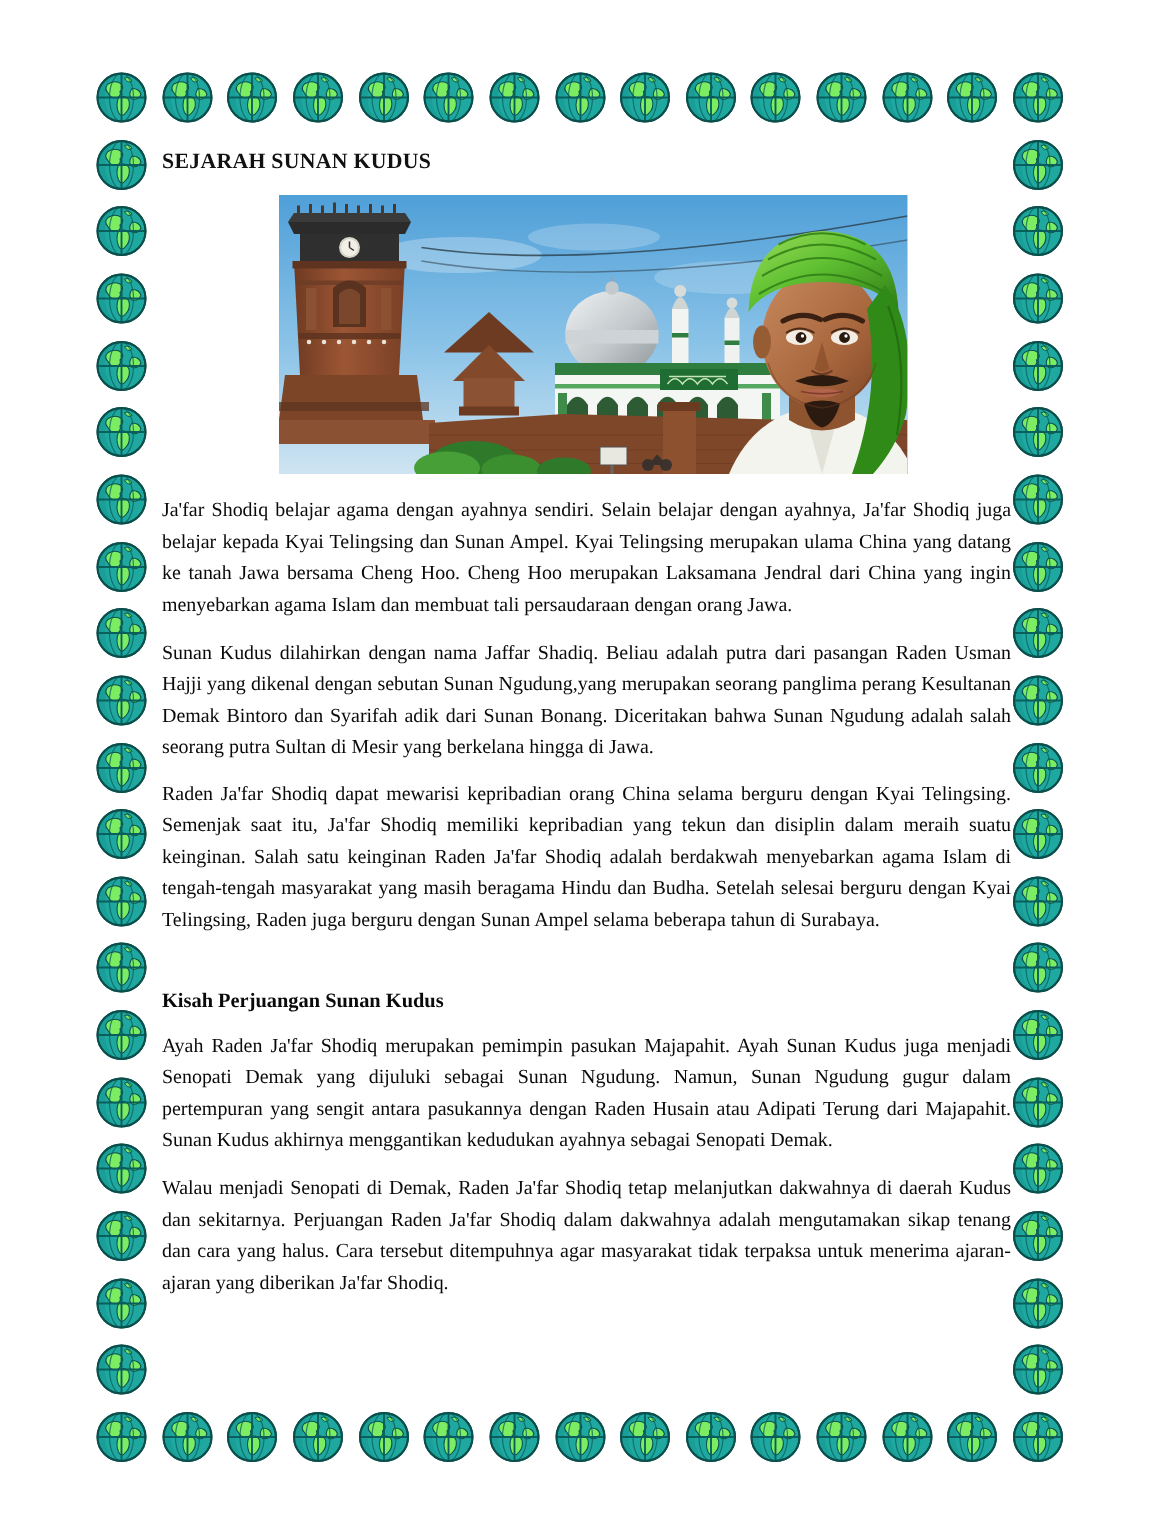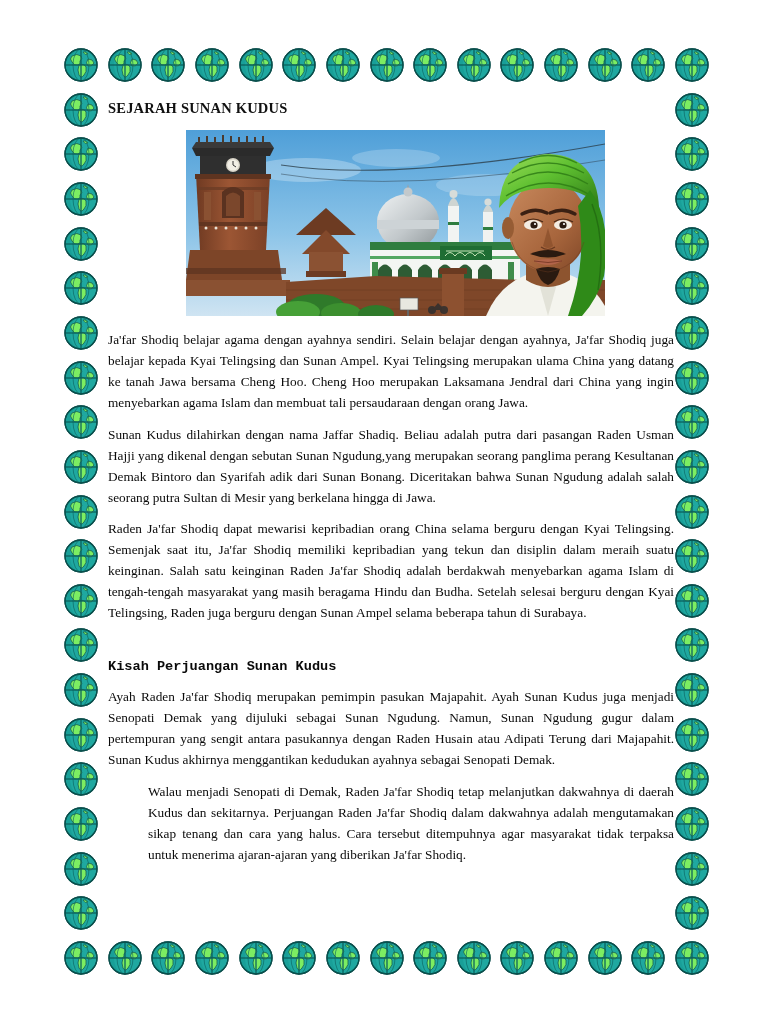--- a/index.html
+++ b/index.html
@@ -70,24 +70,24 @@
   p.para {
     font-family: "Liberation Serif", "DejaVu Serif", serif;
     font-size: 13.3px;
     line-height: 1.57;
     color: #0a0a0a;
     text-align: justify;
     text-justify: inter-word;
     margin: 0 0 11px 0;
     hyphens: none;
   }
-  p.para:last-child { margin-bottom: 0; margin-left: 40px; }
+  p.para:last-child { margin-bottom: 0; }
 
   .subhead {
-    font-family: Liberation Mono, monospace;
+    font-family: Liberation Serif, serif;
     font-size: 13.6px;
     font-weight: bold;
     color: #0a0a0a;
     margin: 34px 0 12px 0;
     line-height: 1.3;
   }
 </style>
 </head>
 <body>
 

